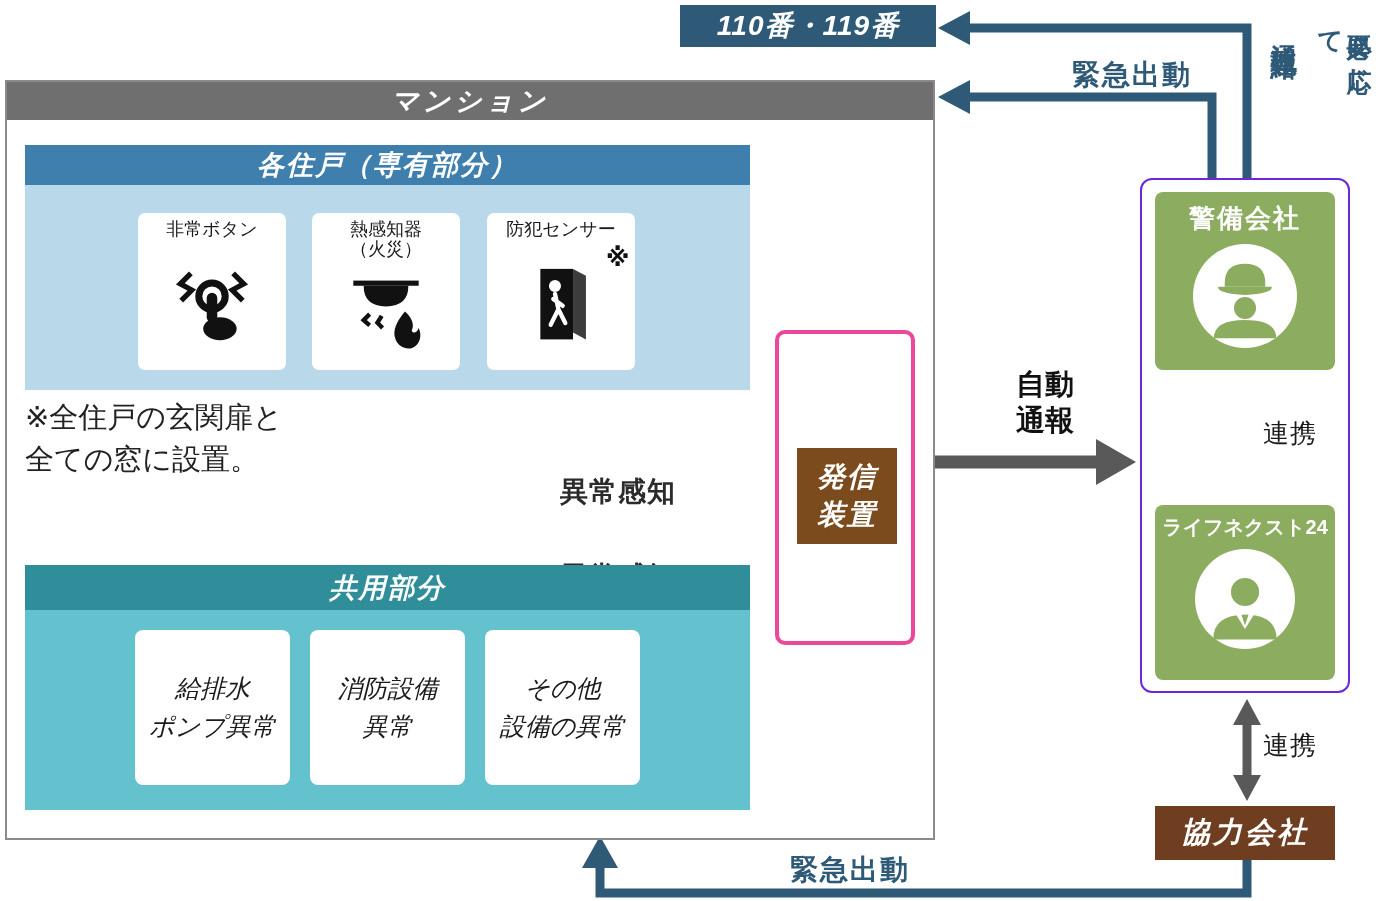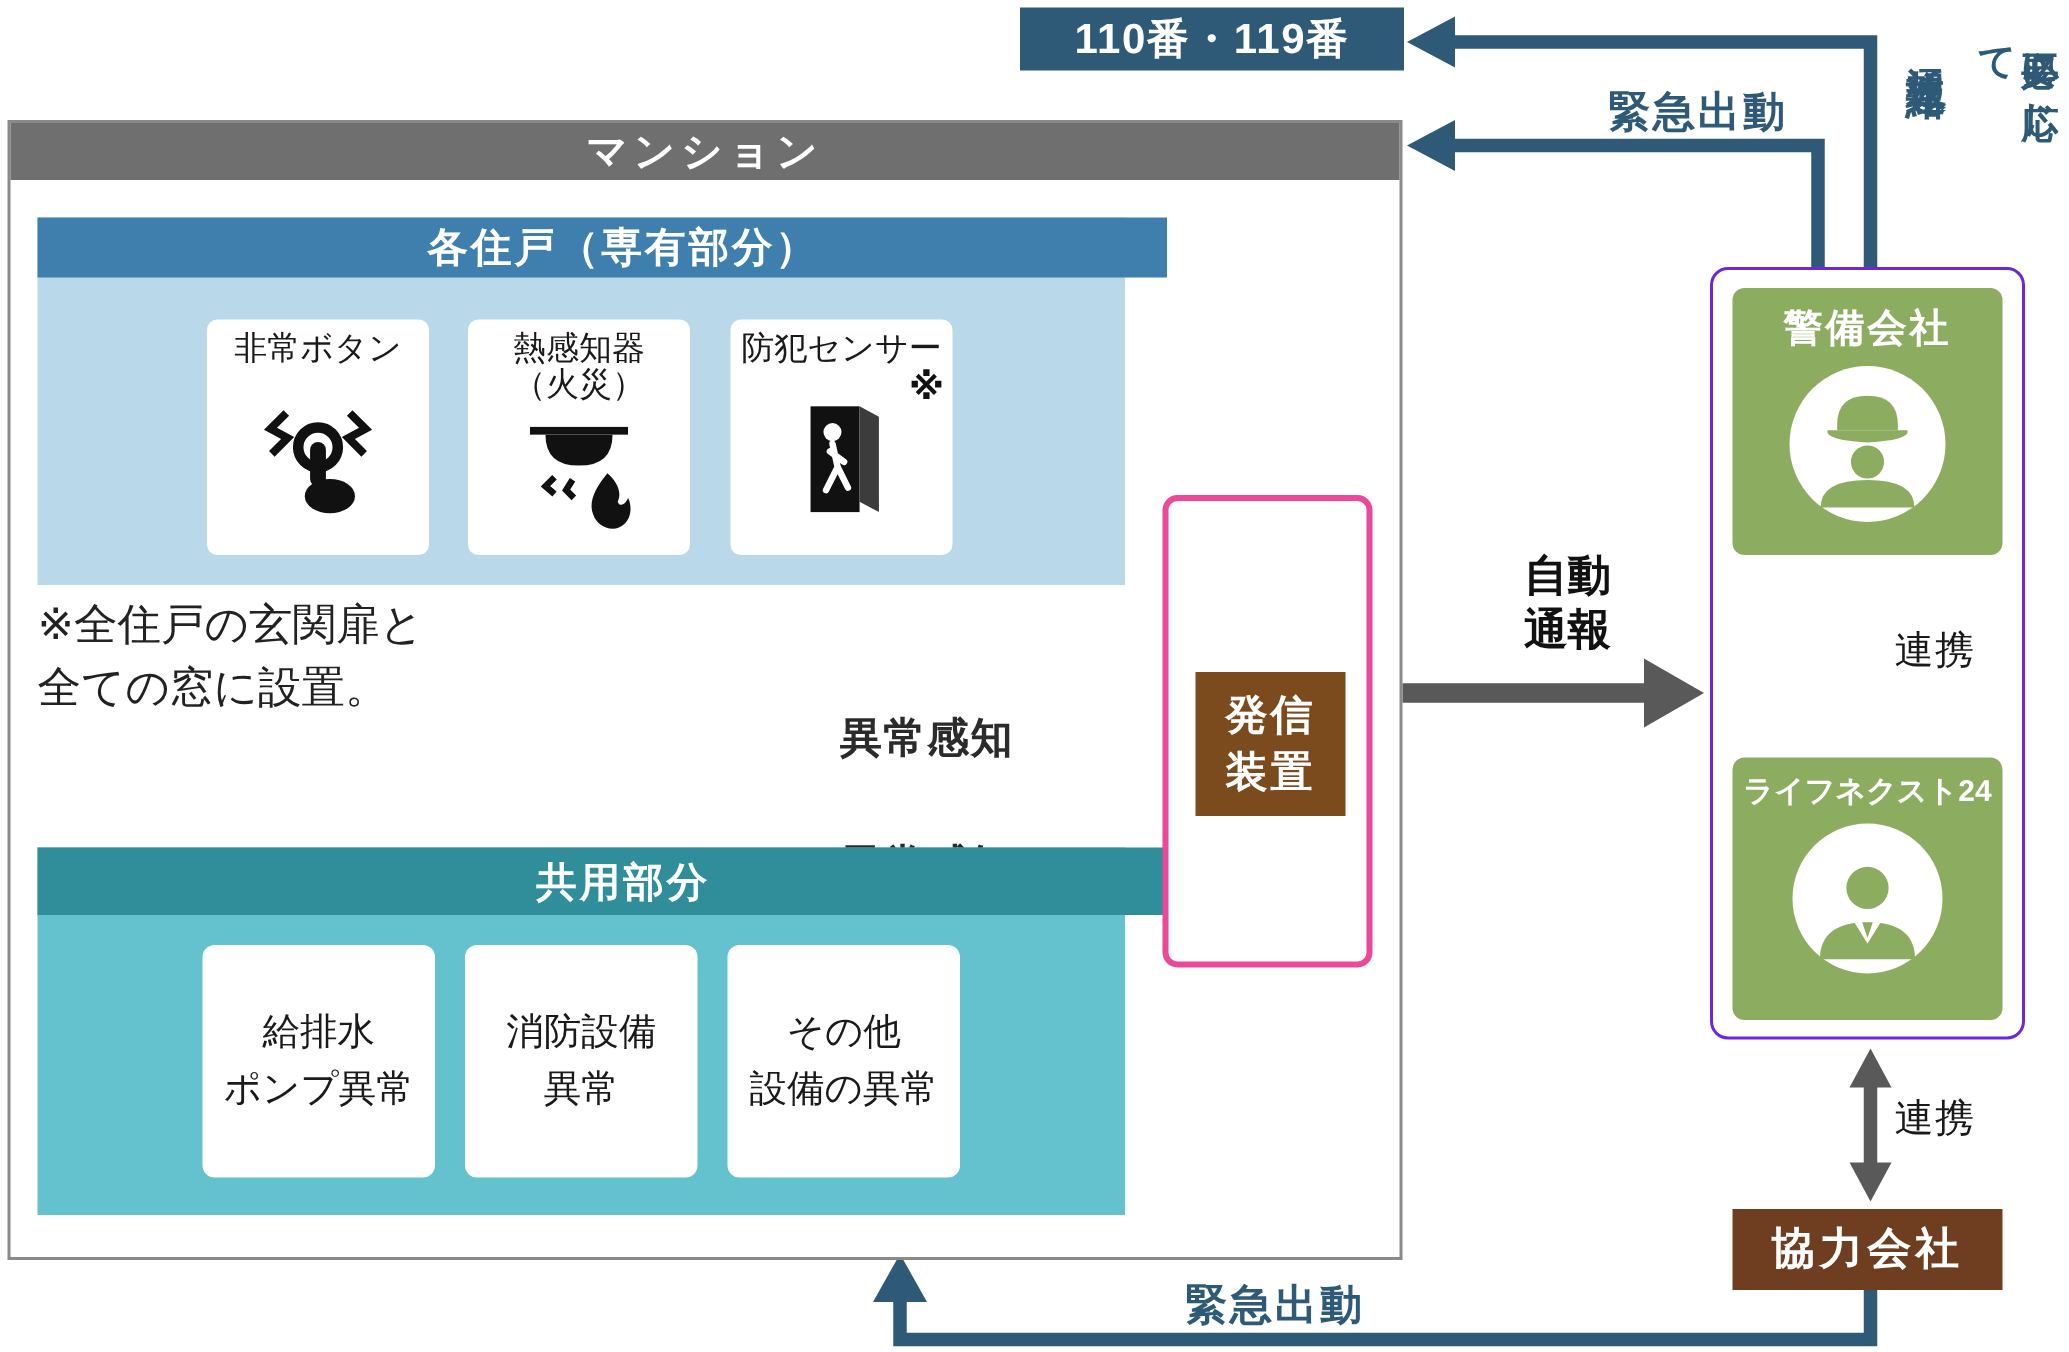--- a/index.html
+++ b/index.html
@@ -5,36 +5,36 @@
   html,body{margin:0;padding:0;background:#fff;}
   #canvas{
     position:relative;width:1379px;height:901px;background:#fff;
     font-family:"Liberation Sans","DejaVu Sans",sans-serif;
     color:#1a1a1a;overflow:hidden;
   }
   .abs{position:absolute;}
   .z2{z-index:2;}
   svg.arrows{position:absolute;left:0;top:0;z-index:1;}
   .pre{white-space:pre-line;}
-  .center{display:flex;align-items:center;justify-content:center;text-align:center;}
+  .center{display:flex;align-items:center;justify-content:center;text-align:center;font-style:italic;}
 
   .box-110119{left:680px;top:5px;width:256px;height:42px;background:#2e5a77;
     color:#fff;font-size:28px;font-weight:bold;letter-spacing:1px;}
 
   .mansion-outline{left:5px;top:80px;width:930px;height:760px;border:2px solid #8a8a8a;
     background:#fff;box-sizing:border-box;}
   .mansion-header{left:0;top:0;width:100%;height:38px;background:#6f6f6f;color:#fff;
     font-size:27px;font-weight:bold;letter-spacing:4px;}
 
   .private-section{left:18px;top:63px;width:725px;height:245px;background:#b9d8ea;}
-  .section-header{left:0;top:0;width:100%;color:#fff;font-size:27px;font-weight:bold;letter-spacing:2px;padding-left:28px;}
+  .section-header{left:0;top:0;width:100%;color:#fff;font-size:27px;font-weight:bold;letter-spacing:2px;}
   .private-section .section-header{height:40px;background:#3e7fae;}
   .sensor-box{top:68px;width:148px;height:157px;background:#fff;border-radius:7px;
     display:flex;flex-direction:column;align-items:center;}
-  .sensor-label{margin-top:7px;font-size:22px;line-height:1.1;text-align:center;font-weight:500;}
+  .sensor-label{margin-top:7px;font-size:18px;line-height:1.1;text-align:center;font-weight:500;}
   .sensor-icon{flex:1;display:flex;align-items:center;justify-content:center;}
   .asterisk{left:581px;top:99px;font-size:24px;font-weight:bold;color:#111;}
 
   .note{left:18px;top:314px;font-size:29px;line-height:1.45;color:#222;}
 
   .detect-label{font-size:28px;font-weight:bold;color:#2b2b2b;letter-spacing:1px;margin-top:36px;}
 
   .common-section{left:18px;top:483px;width:725px;height:245px;background:#63c2cd;}
   .common-section .section-header{height:45px;background:#2f8e99;}
   .common-box{top:65px;width:155px;height:155px;background:#fff;border-radius:8px;

